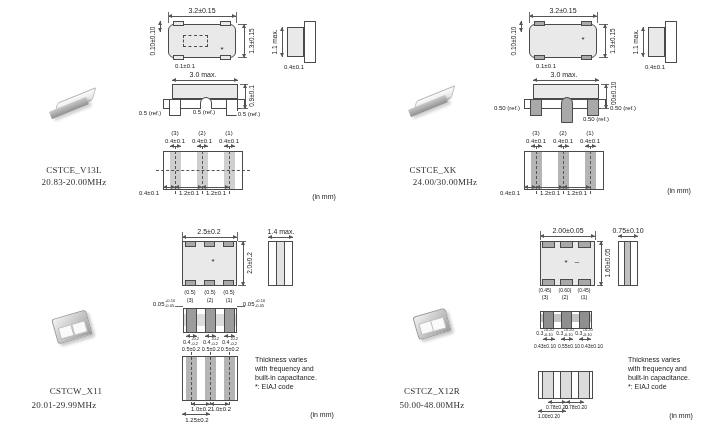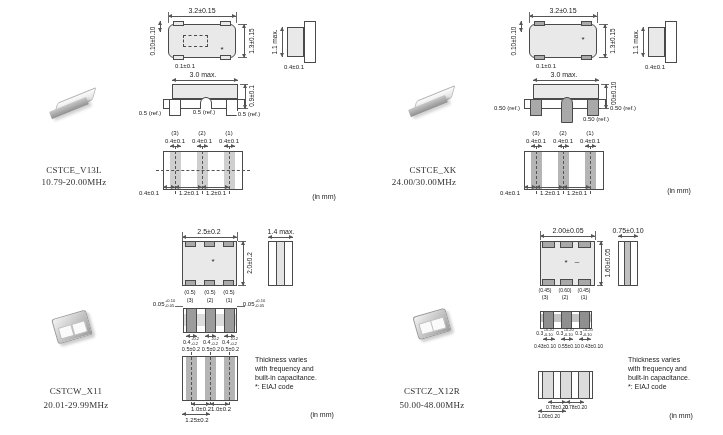--- a/index.html
+++ b/index.html
@@ -60,21 +60,21 @@
 <body>
 
 <div class="stage">
 
   <div class="q" id="q1">
     <div class="chip3d" style="left:54px;top:96px">
       <div class="c3top"></div>
       <div class="c3front"></div>
     </div>
     <div class="lab name" style="left:74px;top:170px">CSTCE_V13L</div>
-    <div class="lab name" style="left:74px;top:182px">10.79-20.00MHz</div>
+    <div class="lab name" style="left:74px;top:182px">20.83-20.00MHz</div>
 
     <div class="lab" style="left:202px;top:10px">3.2±0.15</div>
     <div class="dimh" style="left:168px;top:16px;width:68px"></div>
     <div class="ext" style="left:168px;top:12px;width:1px;height:11px"></div>
     <div class="ext" style="left:236px;top:12px;width:1px;height:11px"></div>
     <div class="dimv" style="left:160px;top:21px;height:11px"></div>
     <div class="rect fillg rbody" style="left:168px;top:24px;width:68px;height:34px"></div>
     <div class="rect fillg" style="left:173px;top:21px;width:11px;height:5px"></div>
     <div class="rect fillg" style="left:220px;top:21px;width:11px;height:5px"></div>
     <div class="rect fillg" style="left:173px;top:55px;width:11px;height:5px"></div>
@@ -134,21 +134,21 @@
     <div class="lab sm" style="left:216px;top:193px">1.2±0.1</div>
     <div class="lab" style="left:324px;top:196px">(in mm)</div>
   </div>
 
   <div class="q" id="q2">
     <div class="chip3d" style="left:52px;top:94px">
       <div class="c3top"></div>
       <div class="c3front"></div>
     </div>
     <div class="lab name" style="left:72px;top:170px">CSTCE_XK</div>
-    <div class="lab name" style="left:63px;top:182px">24.00/30.00MHz</div>
+    <div class="lab name" style="left:84px;top:182px">24.00/30.00MHz</div>
 
     <div class="lab" style="left:202px;top:10px">3.2±0.15</div>
     <div class="dimh" style="left:168px;top:16px;width:68px"></div>
     <div class="ext" style="left:168px;top:12px;width:1px;height:11px"></div>
     <div class="ext" style="left:236px;top:12px;width:1px;height:11px"></div>
     <div class="dimv" style="left:160px;top:21px;height:11px"></div>
     <div class="rect fillg rbody" style="left:168px;top:24px;width:68px;height:34px"></div>
     <div class="rect fillp" style="left:173px;top:21px;width:11px;height:5px"></div>
     <div class="rect fillp" style="left:220px;top:21px;width:11px;height:5px"></div>
     <div class="rect fillp" style="left:173px;top:55px;width:11px;height:5px"></div>
@@ -206,21 +206,21 @@
     <div class="lab sm" style="left:216px;top:193px">1.2±0.1</div>
     <div class="lab" style="left:318px;top:190px">(in mm)</div>
   </div>
 
   <div class="q" id="q3">
     <div class="chipbox" style="left:54px;top:96px">
       <div class="win w1"></div>
       <div class="win w2"></div>
     </div>
     <div class="lab name" style="left:76px;top:173px">CSTCW_X11</div>
-    <div class="lab name" style="left:76px;top:187px">20.01-29.99MHz</div>
+    <div class="lab name" style="left:64px;top:187px">20.01-29.99MHz</div>
 
     <div class="lab" style="left:209px;top:13px">2.5±0.2</div>
     <div class="dimh" style="left:182px;top:19px;width:55px"></div>
     <div class="ext" style="left:182px;top:14px;width:1px;height:9px"></div>
     <div class="ext" style="left:237px;top:14px;width:1px;height:9px"></div>
     <div class="rect fillg" style="left:182px;top:23px;width:55px;height:45px"></div>
     <div class="rect fillp" style="left:185px;top:23px;width:11px;height:6px"></div>
     <div class="rect fillp" style="left:204px;top:23px;width:11px;height:6px"></div>
     <div class="rect fillp" style="left:223px;top:23px;width:11px;height:6px"></div>
     <div class="rect fillp" style="left:185px;top:62px;width:11px;height:6px"></div>

